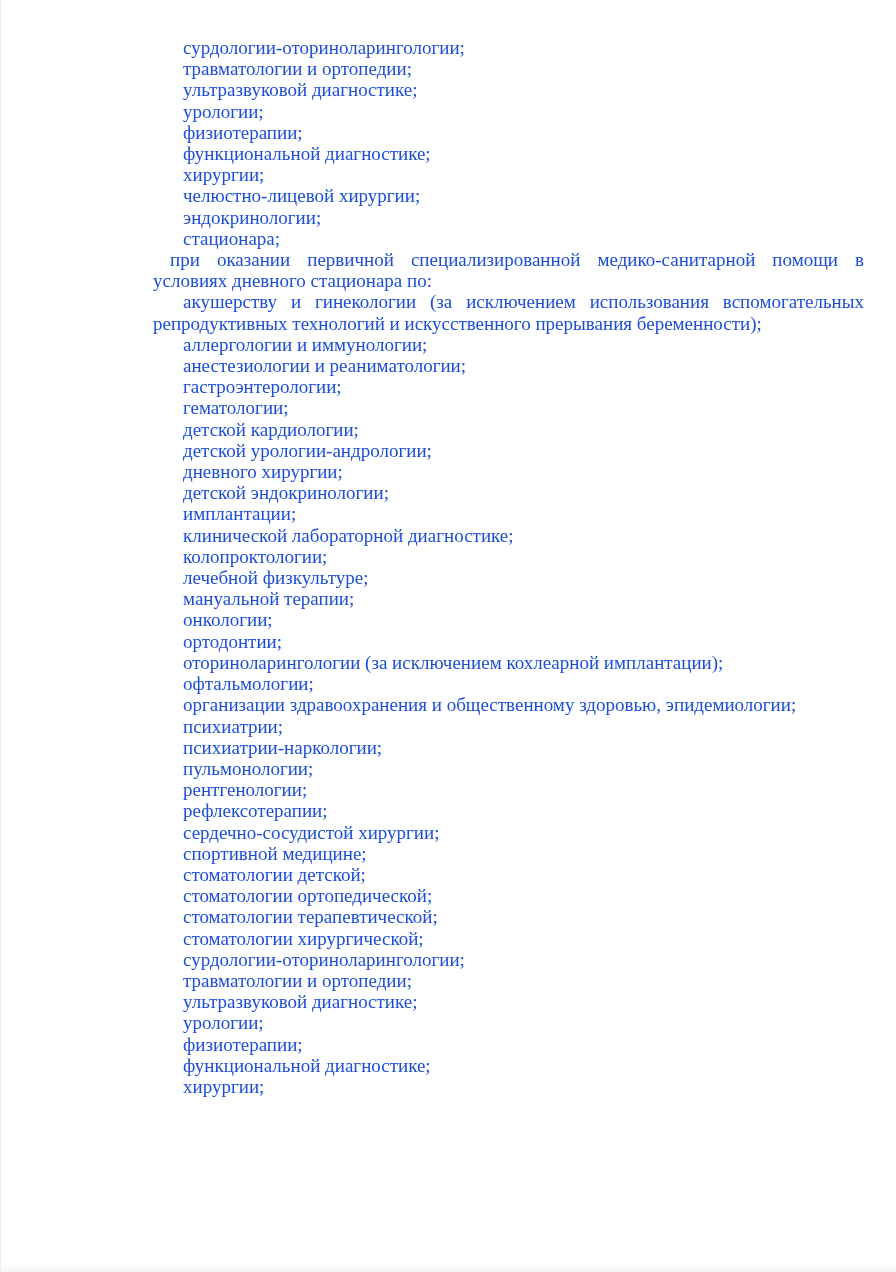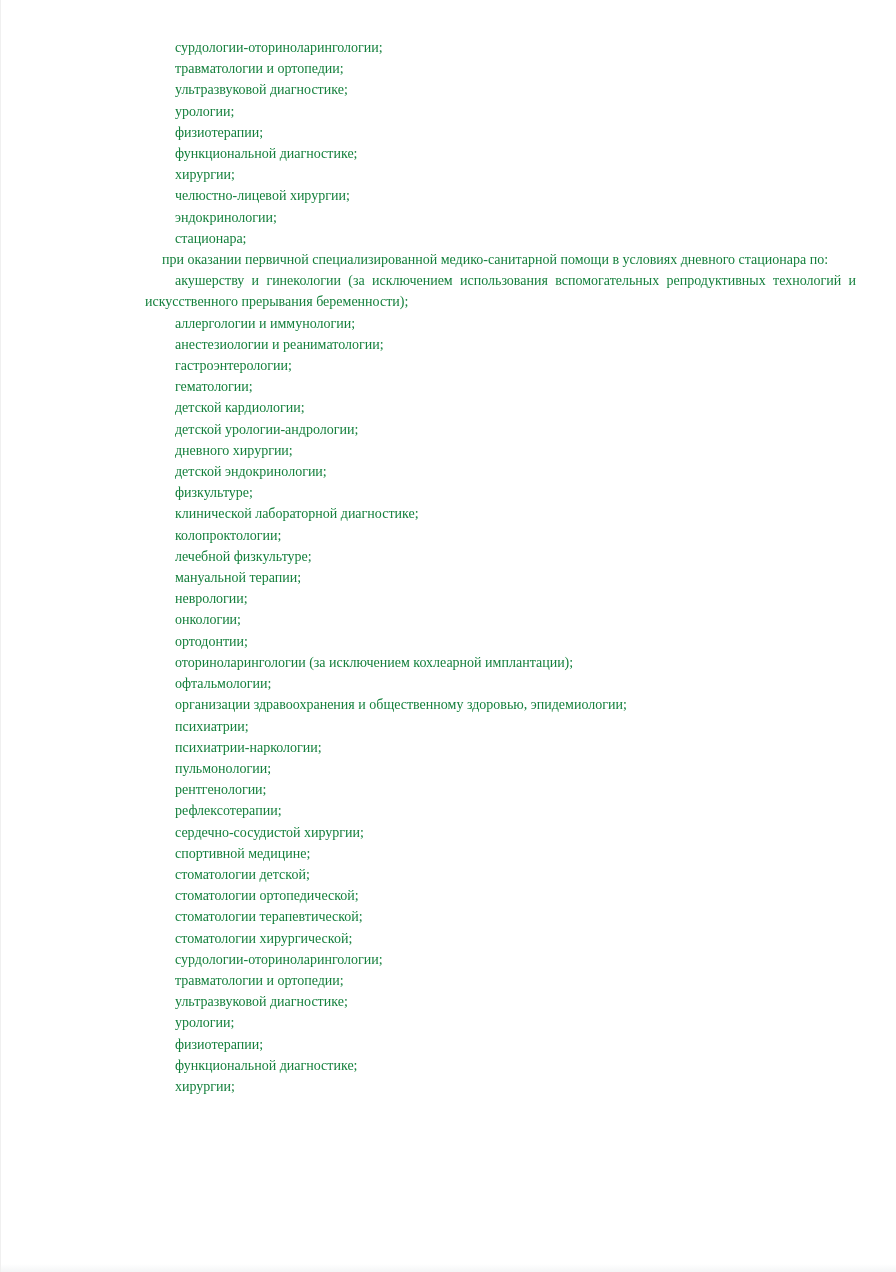--- a/index.html
+++ b/index.html
@@ -26,25 +26,25 @@
     left: 0;
     bottom: 0;
     width: 100%;
     height: 8px;
     background: linear-gradient(#ffffff, #f4f5f6);
     pointer-events: none;
   }
   .content {
     position: absolute;
     top: 37px;
-    left: 144px;
+    left: 152px;
     width: 711px;
-    font-size: 14px;
+    font-size: 19px;
     line-height: 21.2px;
-    color: #15803d;
+    color: #1d4ed8;
     -webkit-font-smoothing: antialiased;
   }
   .content p { margin: 0; padding: 0; }
   .item {
     text-indent: 30px;
     text-align: left;
     white-space: normal;
   }
   .para-just-small {
     text-indent: 17px;
@@ -82,26 +82,25 @@
 
     <div>
         <p class="item">аллергологии и иммунологии;</p>
         <p class="item">анестезиологии и реаниматологии;</p>
         <p class="item">гастроэнтерологии;</p>
         <p class="item">гематологии;</p>
         <p class="item">детской кардиологии;</p>
         <p class="item">детской урологии-андрологии;</p>
         <p class="item">дневного хирургии;</p>
         <p class="item">детской эндокринологии;</p>
-        <p class="item">физкультуре;</p>
+        <p class="item">имплантации;</p>
         <p class="item">клинической лабораторной диагностике;</p>
         <p class="item">колопроктологии;</p>
         <p class="item">лечебной физкультуре;</p>
         <p class="item">мануальной терапии;</p>
-        <p class="item">неврологии;</p>
         <p class="item">онкологии;</p>
         <p class="item">ортодонтии;</p>
         <p class="item">оториноларингологии (за исключением кохлеарной имплантации);</p>
         <p class="item">офтальмологии;</p>
         <p class="item">организации здравоохранения и общественному здоровью, эпидемиологии;</p>
         <p class="item">психиатрии;</p>
         <p class="item">психиатрии-наркологии;</p>
         <p class="item">пульмонологии;</p>
         <p class="item">рентгенологии;</p>
         <p class="item">рефлексотерапии;</p>

